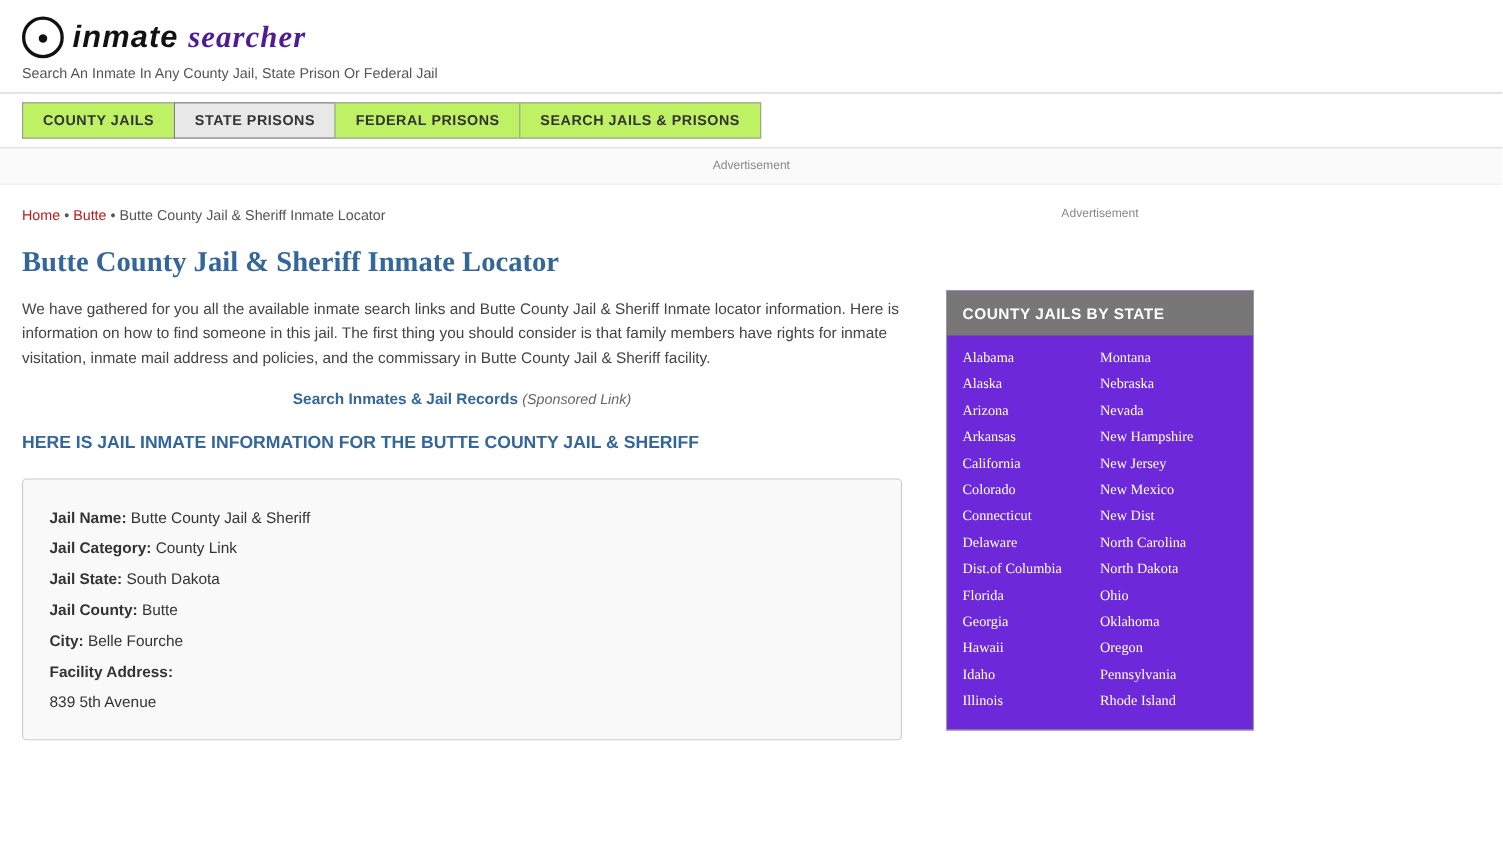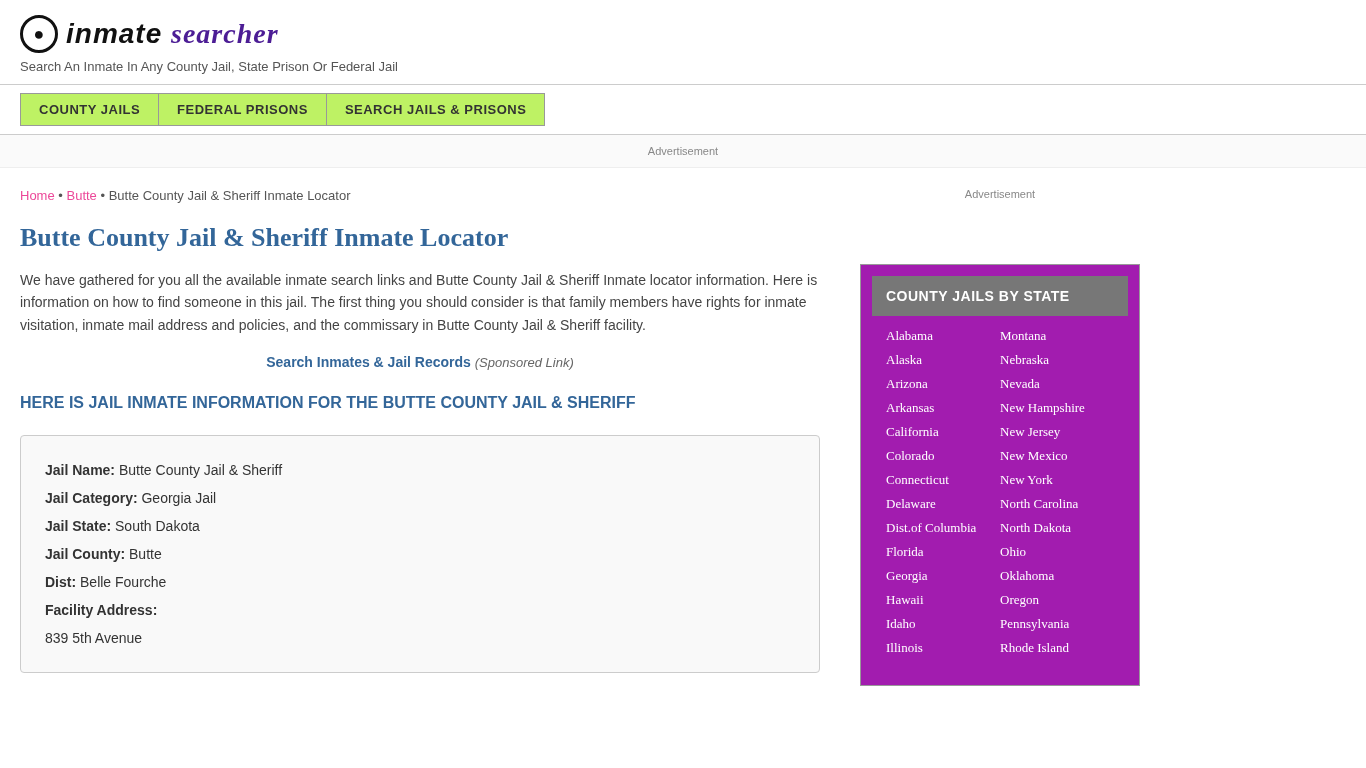--- a/index.html
+++ b/index.html
@@ -28,21 +28,21 @@
     .nav-btn:not(:last-child) { border-right: none; }
     .nav-btn.active { background: #e8e8e8; border-color: #777; }
 
     .ad-banner { text-align: center; padding: 10px; font-size: 11px; color: #888; background: #fafafa; border-bottom: 1px solid #eee; }
 
     .main-layout { display: flex; padding: 0 20px; }
     .content-area { flex: 1; max-width: 820px; padding: 20px 20px 20px 0; }
     .sidebar { width: 300px; min-width: 300px; padding: 20px 0 20px 20px; }
 
     .breadcrumb { font-size: 13px; margin-bottom: 20px; color: #555; }
-    .breadcrumb a { color: #ec4899; text-decoration: none; }
+    .breadcrumb a { color: #b91c1c; text-decoration: none; }
 
     .page-title { font-size: 26px; color: #336699; font-weight: bold; margin-bottom: 16px; font-family: Georgia, serif; }
 
     .description { font-size: 14px; line-height: 1.6; color: #444; margin-bottom: 18px; }
 
     .sponsored-link { text-align: center; margin-bottom: 22px; }
     .sponsored-link a { color: #336699; font-weight: bold; text-decoration: none; font-size: 14px; }
     .sponsored-text { font-style: italic; color: #666; font-size: 13px; }
 
     .section-heading { color: #336699; font-size: 16px; font-weight: bold; text-transform: uppercase; margin-bottom: 20px; line-height: 1.4; }
@@ -51,21 +51,21 @@
       border: 1px solid #ccc; border-radius: 4px; padding: 20px 24px;
       background: #f9f9f9; font-size: 14px; line-height: 2;
     }
     .info-box .field-label { font-weight: bold; }
     .info-box .field-value { color: #333; }
 
     
     .sidebar-ad { text-align: center; font-size: 11px; color: #888; margin-bottom: 16px; min-height: 60px; }
 
     .county-jails-box {
-      background: #a21caf; color: #fff; padding: 11px;
+      background: #6d28d9; color: #fff; padding: 0;
       border: 1px solid #999;
     }
     .county-jails-title {
       background: #777; color: #fff; font-weight: bold;
       font-size: 14px; text-transform: uppercase;
       padding: 12px 14px; letter-spacing: 0.5px;
     }
     .state-list {
       display: grid; grid-template-columns: 1fr 1fr;
       padding: 8px 14px 14px 14px; gap: 0; font-family: Liberation Serif, serif;
@@ -82,20 +82,21 @@
 <div class="header">
   <div class="logo-area">
     <div class="logo-circle">●</div>
     <div class="logo-text"><span style="font-style:italic; font-family:Liberation Sans, sans-serif; font-size:28px; font-weight:bold; color:#111;">inmate </span><span style="font-family:Georgia,serif; font-size:28px; font-weight:bold; color:#4c1d95;">searcher</span></div>
   </div>
   <div class="tagline">Search An Inmate In Any County Jail, State Prison Or Federal Jail</div>
 </div>
 
 <div class="nav-bar">
   <button class="nav-btn">COUNTY JAILS</button>
+  <button class="nav-btn active">STATE PRISONS</button>
   <button class="nav-btn">FEDERAL PRISONS</button>
   <button class="nav-btn">SEARCH JAILS &amp; PRISONS</button>
 </div>
 
 <div class="ad-banner">
   <span>Advertisement</span>
 </div>
 
 <div class="main-layout">
 
@@ -121,32 +122,32 @@
 
     <h2 class="section-heading">HERE IS JAIL INMATE INFORMATION FOR THE BUTTE COUNTY JAIL &amp; SHERIFF</h2>
 
     <div class="info-box">
       <div>
         <span class="field-label">Jail Name:</span>
         <span class="field-value">Butte County Jail &amp; Sheriff</span>
       </div>
       <div>
         <span class="field-label">Jail Category:</span>
-        <span class="field-value">Georgia Jail</span>
+        <span class="field-value">County Link</span>
       </div>
       <div>
         <span class="field-label">Jail State:</span>
         <span class="field-value">South Dakota</span>
       </div>
       <div>
         <span class="field-label">Jail County:</span>
         <span class="field-value">Butte</span>
       </div>
       <div>
-        <span class="field-label">Dist:</span>
+        <span class="field-label">City:</span>
         <span class="field-value">Belle Fourche</span>
       </div>
       <div>
         <div class="field-label">Facility Address:</div>
         <div class="field-value">839 5th Avenue</div>
       </div>
     </div>
 
   </div>
 
@@ -175,21 +176,21 @@
             <a href="#" class="state-item">Idaho</a>
             <a href="#" class="state-item">Illinois</a>
           </div>
           <div style="display: flex; flex-direction: column;">
             <a href="#" class="state-item">Montana</a>
             <a href="#" class="state-item">Nebraska</a>
             <a href="#" class="state-item">Nevada</a>
             <a href="#" class="state-item">New Hampshire</a>
             <a href="#" class="state-item">New Jersey</a>
             <a href="#" class="state-item">New Mexico</a>
-            <a href="#" class="state-item">New York</a>
+            <a href="#" class="state-item">New Dist</a>
             <a href="#" class="state-item">North Carolina</a>
             <a href="#" class="state-item">North Dakota</a>
             <a href="#" class="state-item">Ohio</a>
             <a href="#" class="state-item">Oklahoma</a>
             <a href="#" class="state-item">Oregon</a>
             <a href="#" class="state-item">Pennsylvania</a>
             <a href="#" class="state-item">Rhode Island</a>
           </div>
         </div>
     </div>

